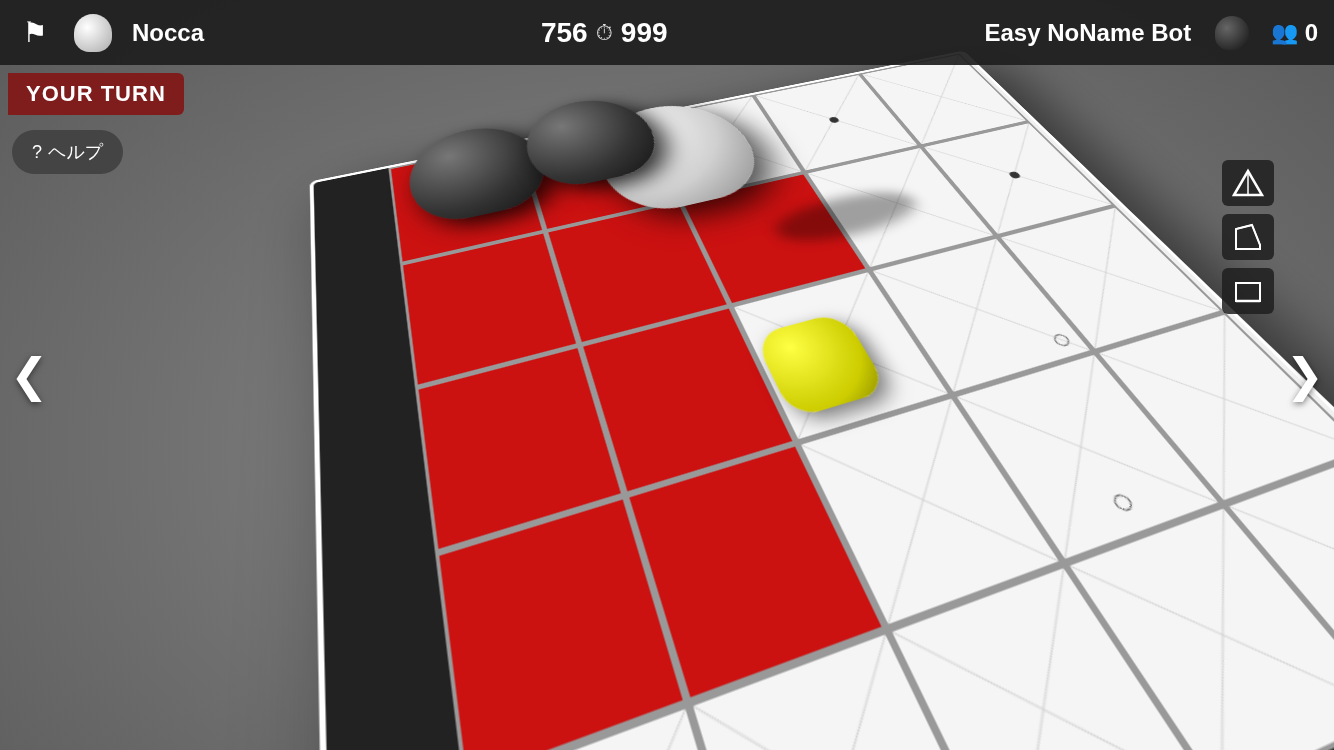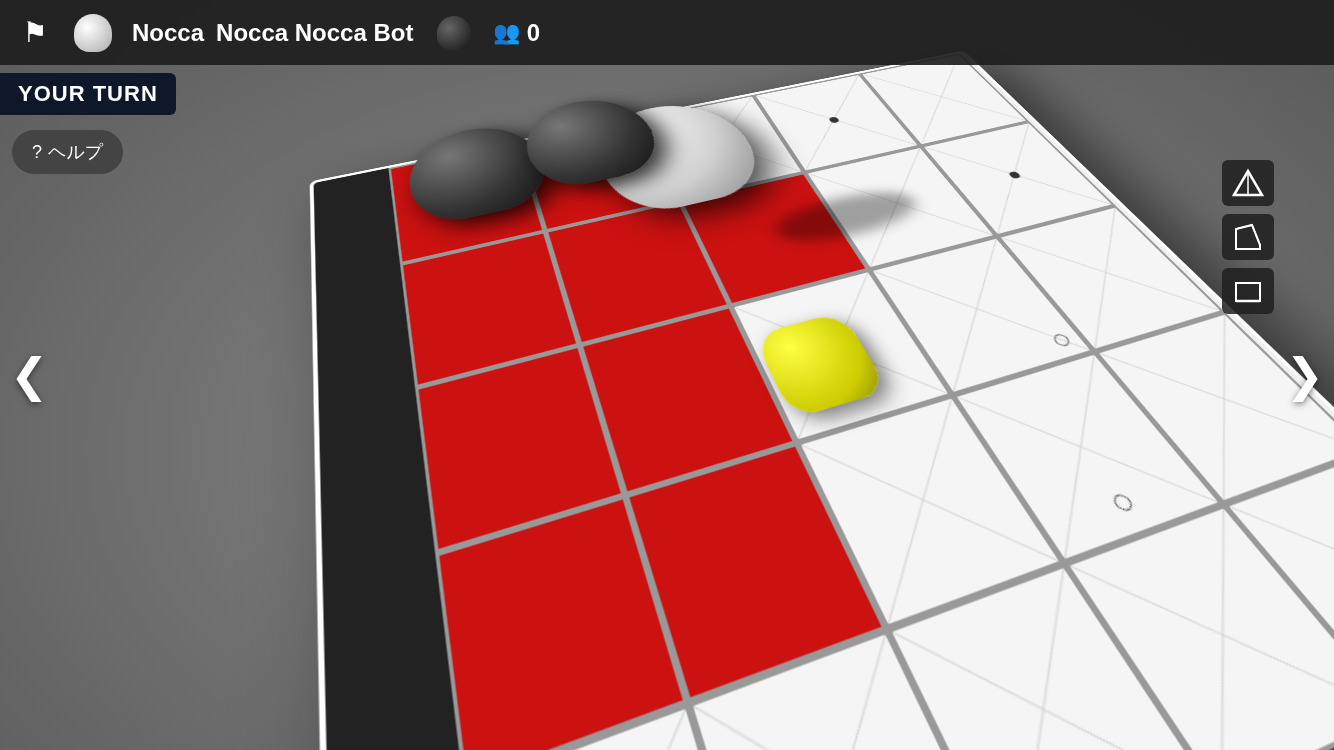--- a/index.html
+++ b/index.html
@@ -90,22 +90,22 @@
       gap: 6px;
       margin-left: 10px;
     }
     .players-icon { font-size: 22px; color: #fff; }
     .players-count { font-size: 24px; font-weight: bold; color: #fff; }
 
     
     #your-turn {
       position: absolute;
       top: 73px;
-      left: 0;
-      background: #0f172a;
+      left: 8px;
+      background: #7f1d1d;
       color: #fff;
       font-size: 22px;
       font-weight: bold;
       padding: 8px 18px;
       border-radius: 0 6px 6px 0;
       z-index: 10;
       letter-spacing: 1px;
     }
 
     
@@ -280,22 +280,27 @@
 
 <div id="header">
   <div class="header-flag">
     <span style="font-size:28px; color:#fff;">⚑</span>
   </div>
 
   <div class="player-piece-white"></div>
 
   <span class="player-name">Nocca</span>
 
-
-  <span class="bot-name">Nocca Nocca Bot</span>
+  <div class="score-area">
+    <span class="score-num">756</span>
+    <span class="clock-icon">⏱</span>
+    <span class="time-num">999</span>
+  </div>
+
+  <span class="bot-name">Easy NoName Bot</span>
   <div class="bot-piece-black"></div>
 
   <div class="players-icon-area">
     <span class="players-icon">👥</span>
     <span class="players-count">0</span>
   </div>
 </div>
 
 <div id="your-turn">YOUR TURN</div>
 

